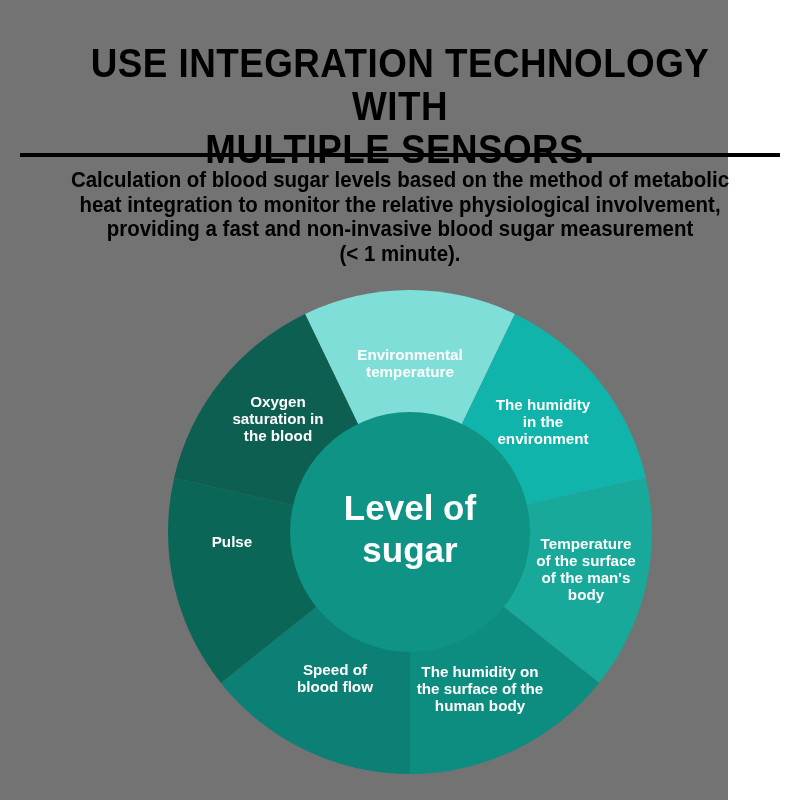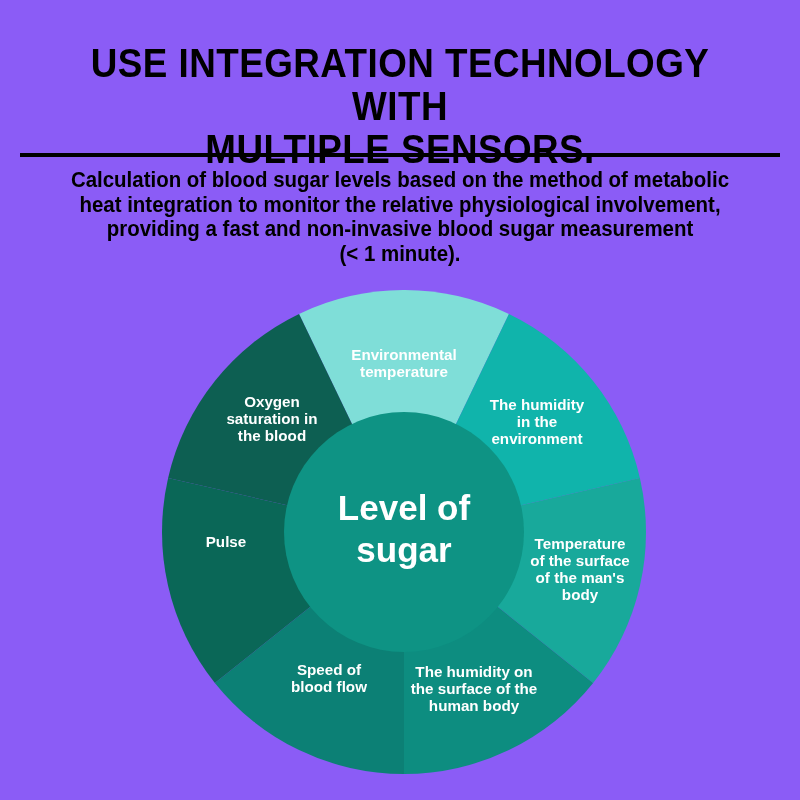--- a/index.html
+++ b/index.html
@@ -8,23 +8,23 @@
   }
   body {
     width: 800px;
     height: 800px;
     background: #ffffff;
     font-family: "Liberation Sans", sans-serif;
     overflow: hidden;
   }
   .page {
     position: relative;
-    width: 800px;
+    width: 728px;
     height: 800px;
-    background: #8b5cf6;
+    background: #737373;
   }
 
   
   .header {
     position: absolute;
     top: 0;
     left: 0;
     width: 800px;
   }
   .title {
@@ -63,21 +63,21 @@
     line-height: 1.12;
     color: #000000;
     transform: scaleX(0.93);
     transform-origin: center top;
     white-space: pre-line;
   }
 
   
   .chart-wrap {
     position: absolute;
-    left: 162px;
+    left: 168px;
     top: 290px;
     width: 484px;
     height: 484px;
   }
   .chart-svg {
     display: block;
     width: 484px;
     height: 484px;
   }
   .seg-label {

